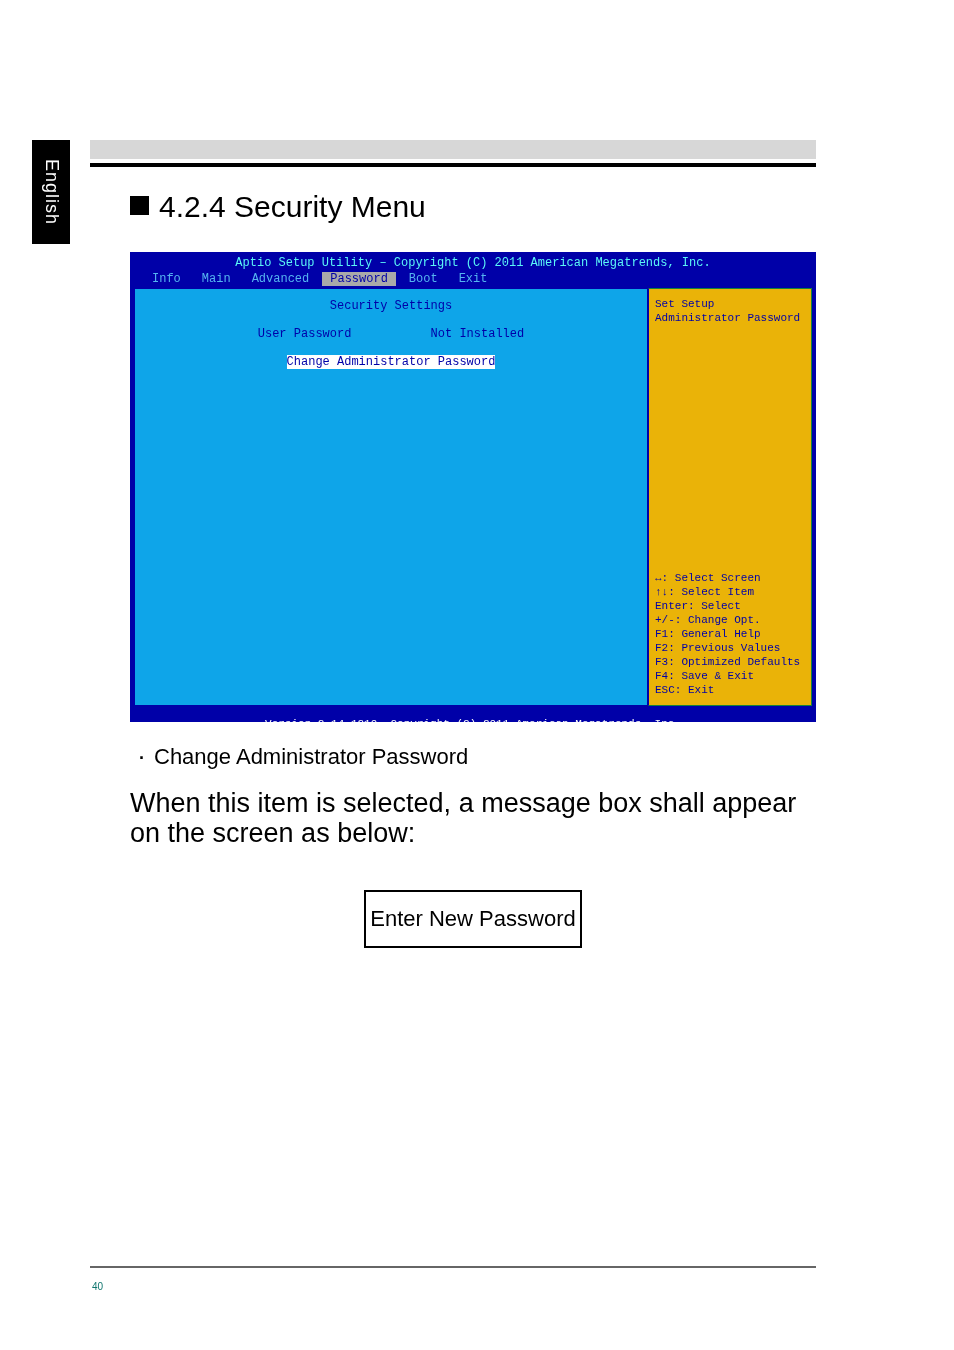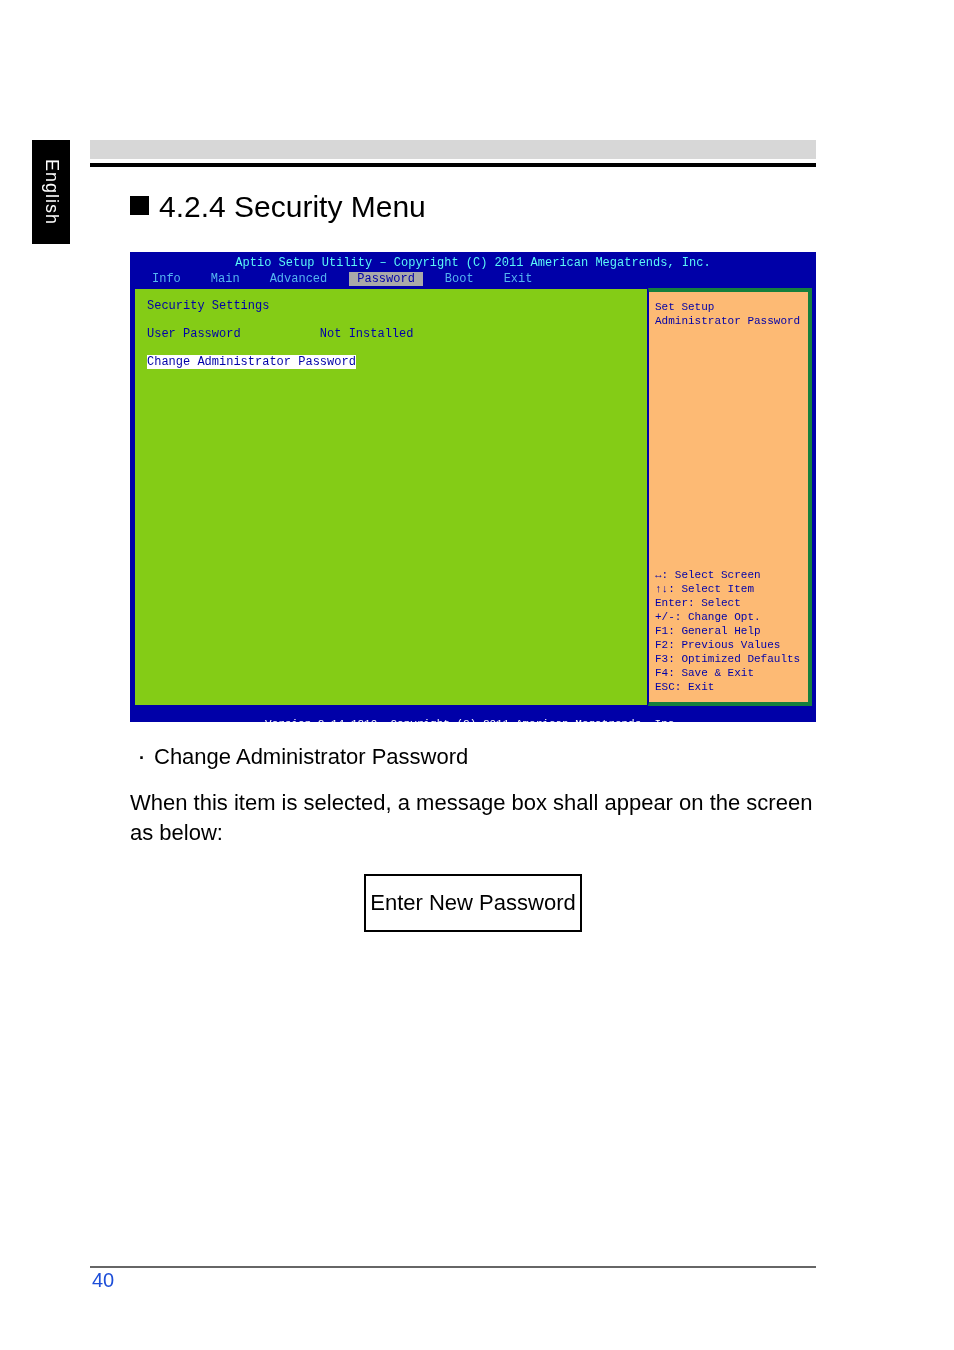--- a/index.html
+++ b/index.html
@@ -76,54 +76,55 @@
     position: relative;
   }
   .bios-title {
     text-align: center;
     color: #5bf6f6;
     padding-top: 4px;
   }
   .bios-menu {
     display: flex;
     padding: 2px 0 4px 14px;
-    gap: 14px;
+    gap: 5px;
     color: #55b4f0;
   }
   .bios-menu .tab {
     padding: 0 8px;
   }
   .bios-menu .tab.active {
     background: #a9a9a9;
     color: #0000a8;
   }
   .bios-panels {
     position: absolute;
     top: 36px;
     bottom: 16px;
     left: 4px;
     right: 4px;
     display: flex;
   }
   .bios-left {
     flex: 1;
-    background: #84cc16;
+    background: #0ea5e9;
     padding: 10px 12px;
     color: #0000a8;
     border: 1px solid #0000a8;
+    text-align: center;
   }
   .bios-left .sel {
     background: #ffffff;
     color: #0000a8;
     display: inline;
   }
   .bios-right {
     width: 164px;
-    background: #fdba74;
-    border: 4px solid #15803d;
+    background: #eab308;
+    border: 1px solid #15803d;
     border-left: 1px solid #0000a8;
     padding: 8px 6px;
     font-size: 11px;
     line-height: 14px;
     display: flex;
     flex-direction: column;
   }
   .bios-right .help-top { color: #0000a8; }
   .bios-right .help-bot { color: #0000a8; margin-top: auto; }
   .bios-footer {
@@ -146,47 +147,47 @@
     color: #000;
   }
   .bullet-row .dot {
     width: 24px;
     font-size: 18px;
     font-weight: bold;
     text-align: center;
     line-height: 22px;
   }
   .para {
-    font-size: 22px;
+    font-size: 27px;
     color: #000;
     line-height: 30px;
     margin: 0 0 26px 0;
   }
   .boxed {
     border: 2px solid #000;
     font-size: 22px;
     padding: 14px 4px;
     display: inline-block;
-    margin: 0 auto 38px auto;
+    margin: 16px auto 38px auto;
   }
   .center { text-align: center; }
   .footer-rule {
     position: absolute;
     left: 90px;
     bottom: 82px;
     width: 726px;
     height: 2px;
     background: #666;
   }
   .pagenum {
     position: absolute;
     left: 92px;
     bottom: 58px;
-    font-size: 20px;
-    color: #1d4ed8;
+    font-size: 10px;
+    color: #0f766e;
   }
 </style>
 </head>
 <body>
 
 <div class="page">
 
   <div class="sidetab">
     <span>English</span>
   </div>

